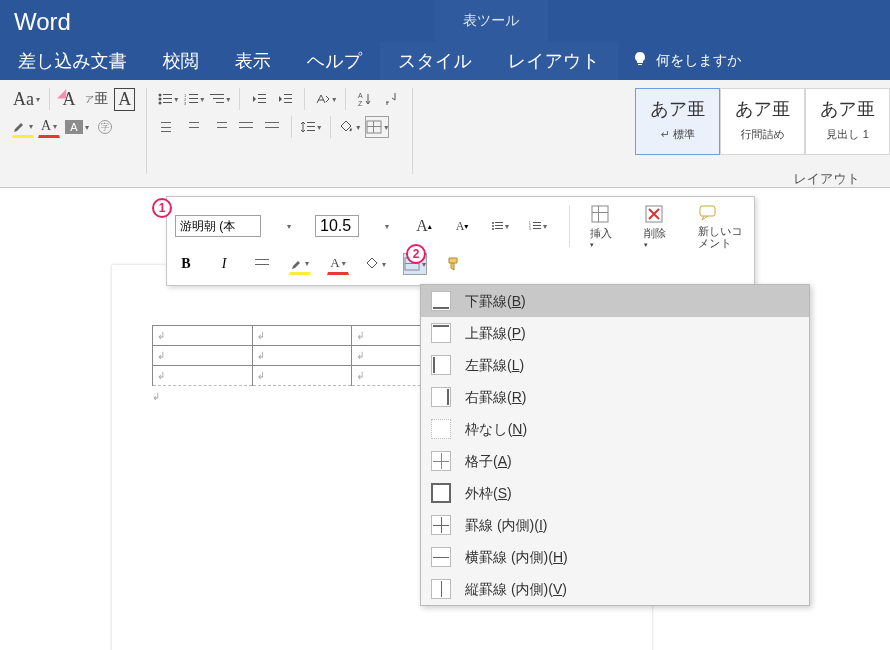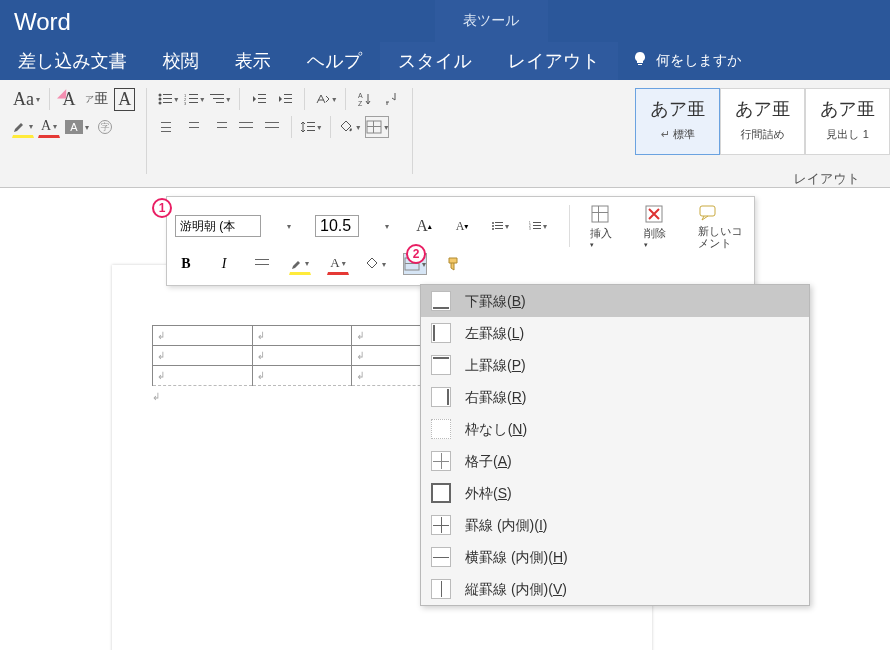--- a/index.html
+++ b/index.html
@@ -412,28 +412,28 @@
 
 <div class="annot" style="left:152px; top:198px">1</div>
 <div class="annot" style="left:406px; top:244px">2</div>
 
 <div class="menu" id="borders-menu">
     <div class="menu-item hover">
       <span class="micon bottom"></span>
       <span>下罫線(<span class="ul">B</span>)</span>
     </div>
     <div class="menu-item">
+      <span class="micon top"></span>
+      <span>上罫線(<span class="ul">P</span>)</span>
+    </div>
+    <div class="menu-item">
       <span class="micon left"></span>
       <span>左罫線(<span class="ul">L</span>)</span>
     </div>
     <div class="menu-item">
-      <span class="micon top"></span>
-      <span>上罫線(<span class="ul">P</span>)</span>
-    </div>
-    <div class="menu-item">
       <span class="micon right"></span>
       <span>右罫線(<span class="ul">R</span>)</span>
     </div>
     <div class="menu-item">
       <span class="micon none"></span>
       <span>枠なし(<span class="ul">N</span>)</span>
     </div>
     <div class="menu-item">
       <span class="micon grid"></span>
       <span>格子(<span class="ul">A</span>)</span>

